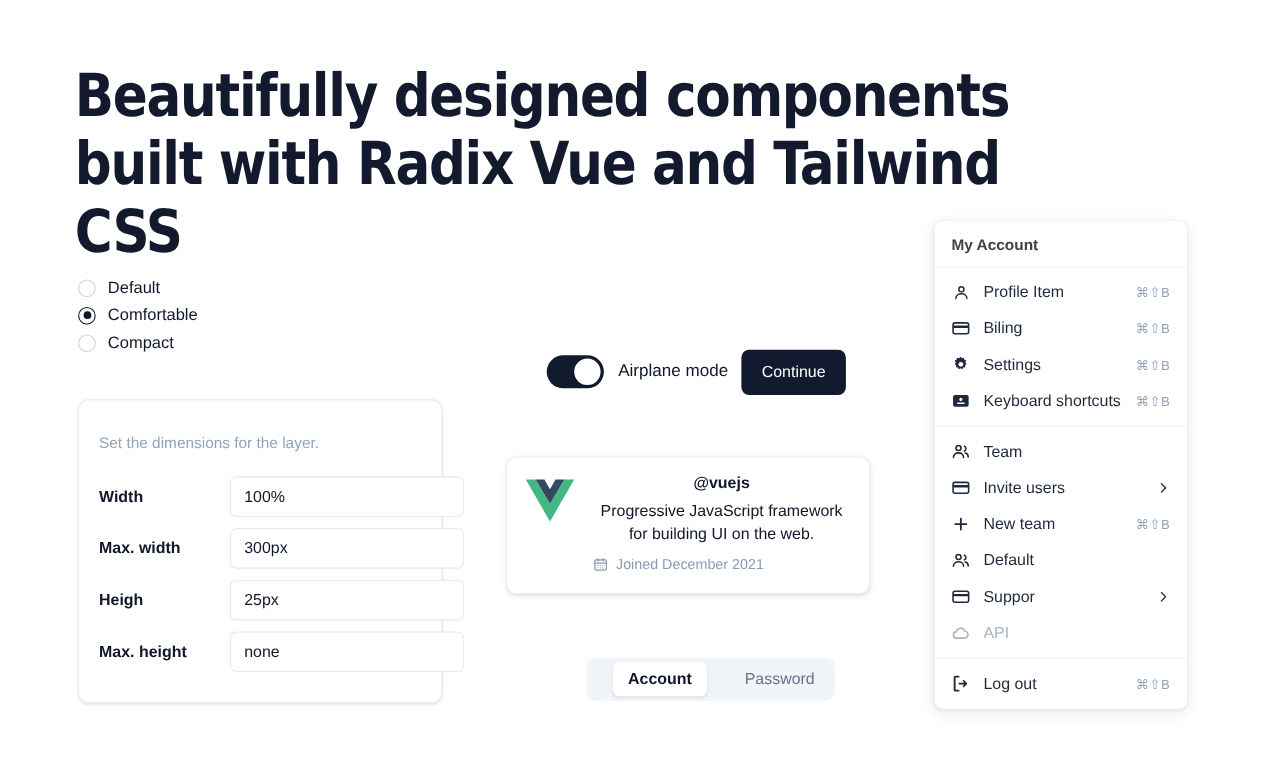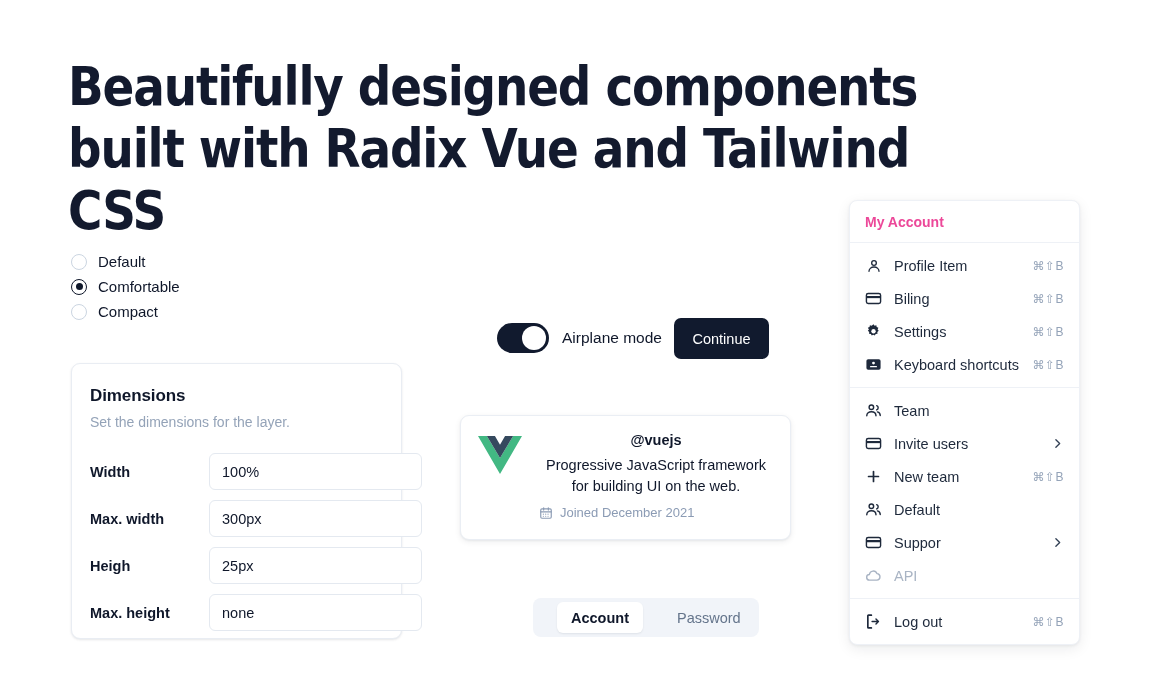--- a/index.html
+++ b/index.html
@@ -142,21 +142,21 @@
   
   .menu {
     position: absolute; left: 849px; top: 200px;
     width: 231px;
     background: #ffffff; border: 1px solid #eef1f6; border-radius: 8px;
     box-shadow: 0 4px 14px rgba(15,23,42,0.08), 0 1px 3px rgba(15,23,42,0.06);
     padding: 0;
     overflow: hidden;
   }
   .menu-label {
-    font-size: 14px; font-weight: 700; color: #ec4899;
+    font-size: 14px; font-weight: 700; color: #404040;
     padding: 13px 15px 12px 15px;
   }
   .menu-sep { height: 1px; background: #eef1f6; }
   .menu-group { padding: 6px 5px; }
   .menu-item {
     display: flex; align-items: center;
     height: 33px; padding: 0 10px;
     border-radius: 5px; cursor: pointer;
     color: #1e293b;
   }
@@ -194,21 +194,20 @@
       <span class="radio-dot checked"></span>
       <span class="radio-label">Comfortable</span>
     </div>
     <div class="radio-row">
       <span class="radio-dot"></span>
       <span class="radio-label">Compact</span>
     </div>
   </div>
 
   <div class="dim-card">
-    <div class="dim-title">Dimensions</div>
     <div class="dim-sub">Set the dimensions for the layer.</div>
     <div class="dim-rows">
       <div class="dim-row">
         <label class="dim-label">Width</label>
         <input class="dim-input" type="text" value="100%" style="">
       </div>
       <div class="dim-row">
         <label class="dim-label">Max. width</label>
         <input class="dim-input" type="text" value="300px" style="">
       </div>

